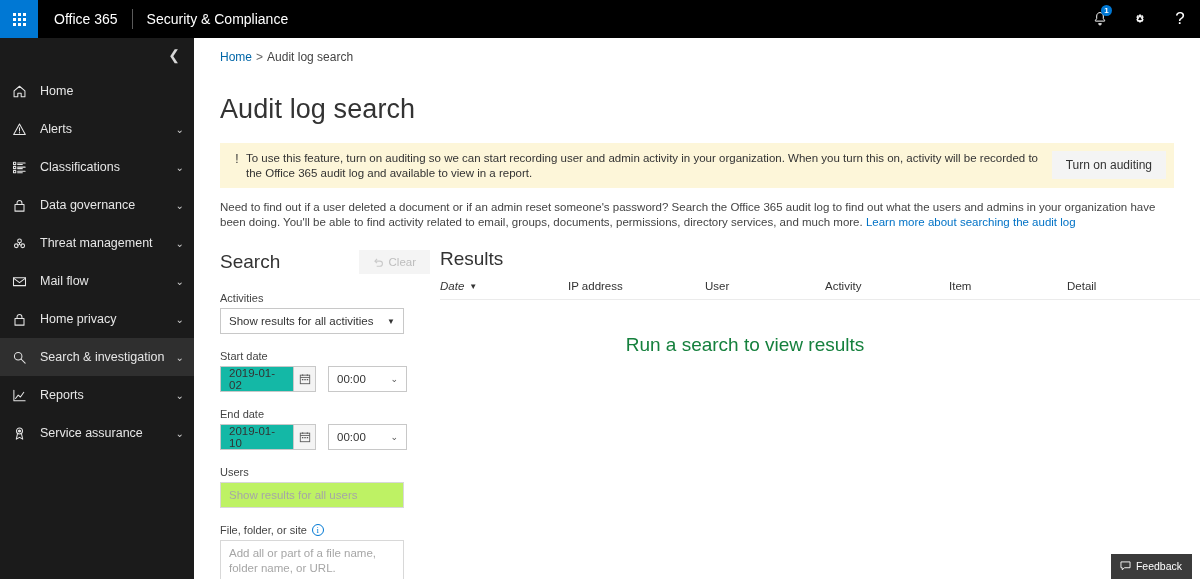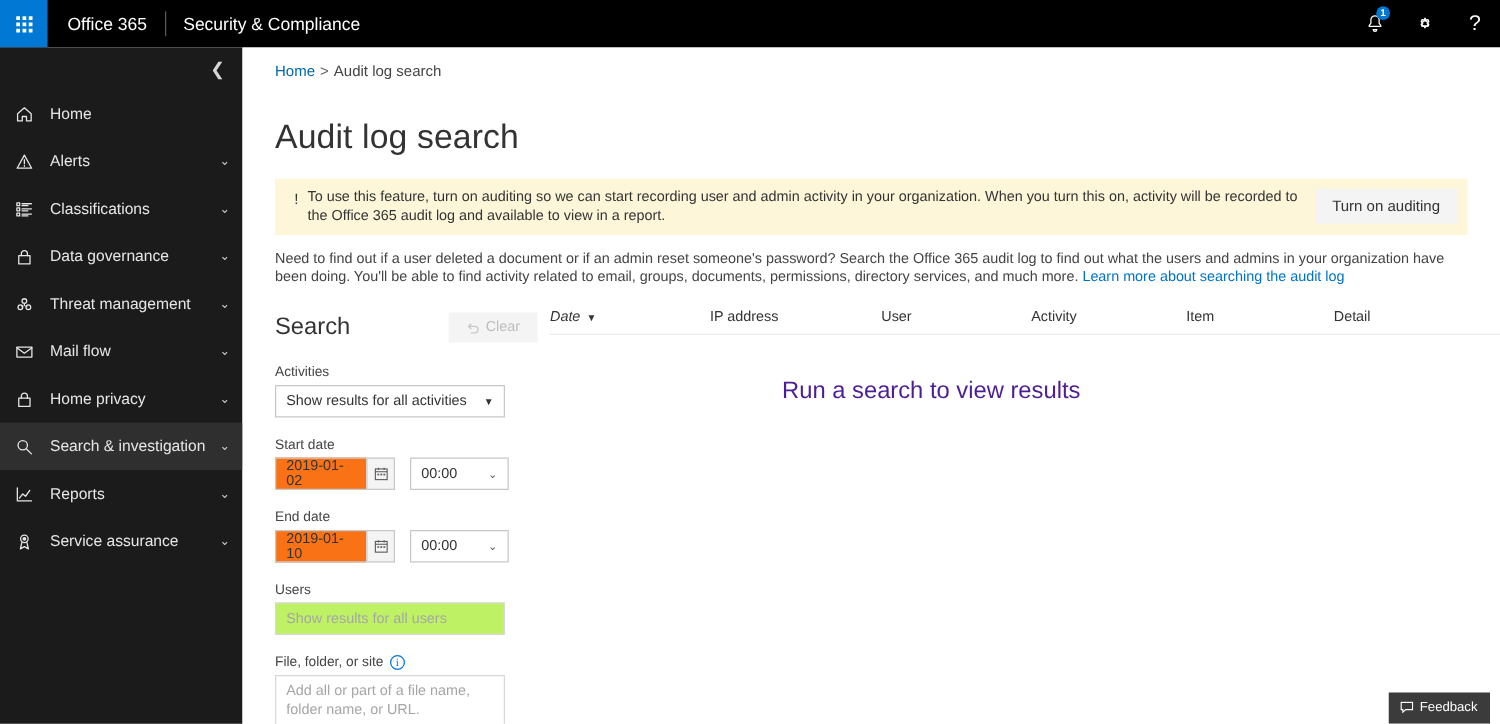--- a/index.html
+++ b/index.html
@@ -204,21 +204,21 @@
     padding: 0 8px;
     font-size: 11.5px; color: #333;
     cursor: pointer;
   }
   .combo .caret { margin-left: auto; font-size: 8px; color: #333; }
 
   .date-row { display: flex; align-items: center; gap: 0; }
   .date-box {
     width: 73px; height: 26px;
     border: 1px solid #c8c8c8; border-right: none;
-    background: #f97316;
+    background: #14b8a6;
     font-size: 11.5px; color: #333;
     padding: 0 8px;
     display: flex; align-items: center;
     font-family: "Liberation Sans", sans-serif;
   }
   .cal-btn {
     width: 23px; height: 26px;
     border: 1px solid #c8c8c8;
     background: #f4f4f4;
     display: flex; align-items: center; justify-content: center;
@@ -277,21 +277,21 @@
   .sort-caret { font-size: 8px; color: #333; }
   .col-date { width: 128px; font-style: italic; }
   .col-ip { width: 137px; align-items: flex-end; }
   .col-user { width: 120px; }
   .col-activity { width: 124px; }
   .col-item { width: 118px; }
   .col-detail { width: 120px; }
 
   .empty-state {
     text-align: center;
-    font-size: 19px; color: #4c1d95;
+    font-size: 19px; color: #15803d;
     padding-top: 34px;
     padding-right: 150px;
   }
 
   
   .feedback {
     position: absolute;
     right: 8px; bottom: 0;
     background: #3b3b3b;
     color: #ffffff;
@@ -543,20 +543,21 @@
         <span class="info-ico">i</span>
       </div>
       <textarea class="text-area" placeholder="Add all or part of a file name, folder name, or URL." style=""></textarea>
 
       
       
       
     </section>
 
     <section class="results-pane">
+      <div class="res-title">Results</div>
       <div class="res-table">
         <div class="res-head" id="res-head">
             <div class="res-th col-date">
               <span>Date</span>
               <span class="sort-caret">▼</span>
             </div>
             <div class="res-th col-ip">
               <span>IP address</span>
             </div>
             <div class="res-th col-user">

